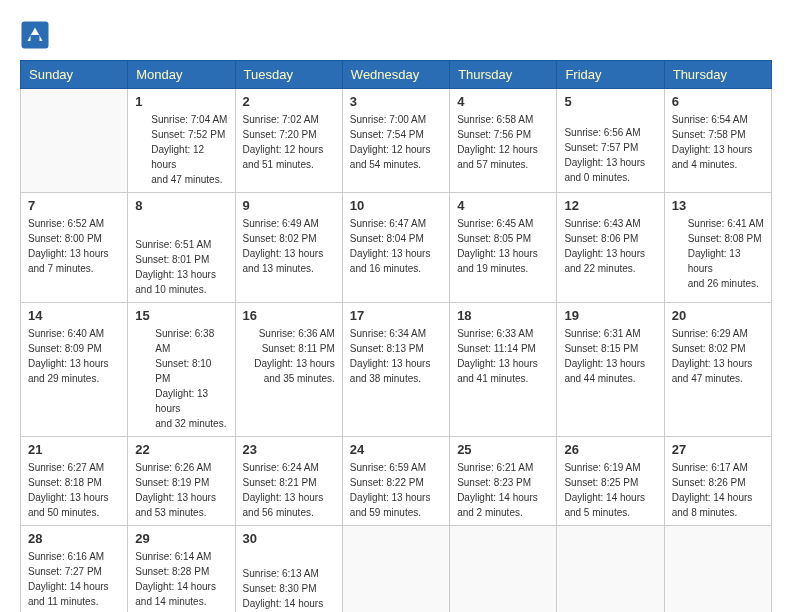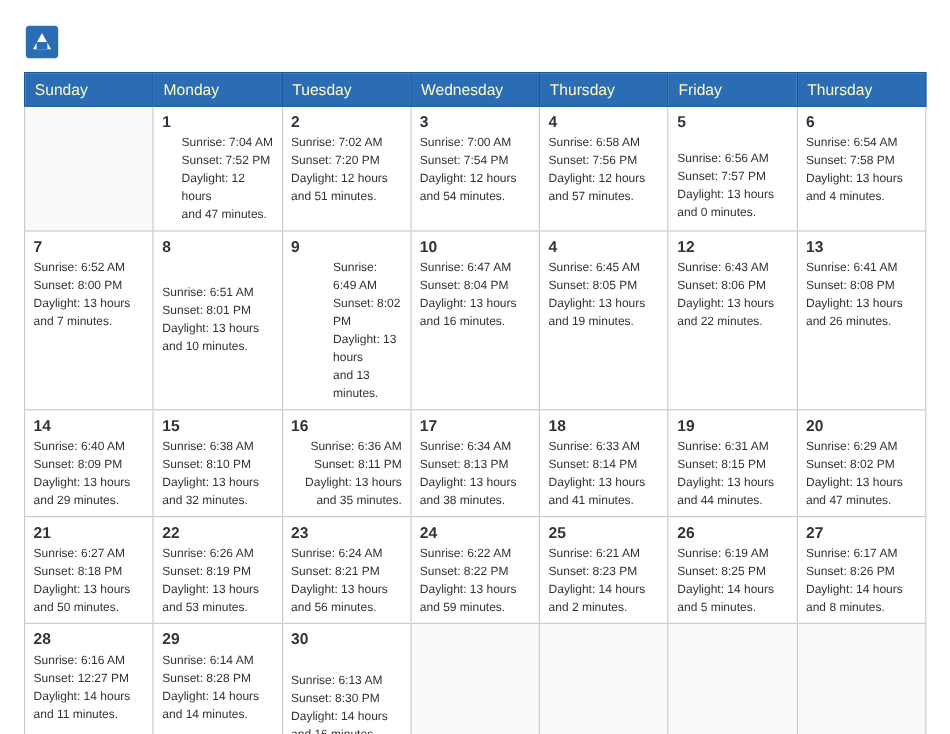--- a/index.html
+++ b/index.html
@@ -178,21 +178,21 @@
         </td>
         <td>
           <span class="day-num">8</span>
           <div class="day-info" style="white-space: pre-line; margin-top: 24px;">Sunrise: 6:51 AM
 Sunset: 8:01 PM
 Daylight: 13 hours
 and 10 minutes.</div>
         </td>
         <td>
           <span class="day-num">9</span>
-          <div class="day-info" style="white-space: pre-line; margin-left: 35px;">Sunrise: 6:49 AM
+          <div class="day-info" style="white-space: pre-line;">Sunrise: 6:49 AM
 Sunset: 8:02 PM
 Daylight: 13 hours
 and 13 minutes.</div>
         </td>
         <td>
           <span class="day-num">10</span>
           <div class="day-info" style="white-space: pre-line;">Sunrise: 6:47 AM
 Sunset: 8:04 PM
 Daylight: 13 hours
 and 16 minutes.</div>
@@ -206,37 +206,37 @@
         </td>
         <td>
           <span class="day-num">12</span>
           <div class="day-info" style="white-space: pre-line;">Sunrise: 6:43 AM
 Sunset: 8:06 PM
 Daylight: 13 hours
 and 22 minutes.</div>
         </td>
         <td>
           <span class="day-num">13</span>
-          <div class="day-info" style="white-space: pre-line;">Sunrise: 6:41 AM
+          <div class="day-info" style="white-space: pre-line; margin-left: 16px;">Sunrise: 6:41 AM
 Sunset: 8:08 PM
 Daylight: 13 hours
 and 26 minutes.</div>
         </td>
       </tr>
       <tr>
         <td>
           <span class="day-num">14</span>
           <div class="day-info" style="white-space: pre-line;">Sunrise: 6:40 AM
 Sunset: 8:09 PM
 Daylight: 13 hours
 and 29 minutes.</div>
         </td>
         <td>
           <span class="day-num">15</span>
-          <div class="day-info" style="white-space: pre-line;">Sunrise: 6:38 AM
+          <div class="day-info" style="white-space: pre-line; margin-left: 20px;">Sunrise: 6:38 AM
 Sunset: 8:10 PM
 Daylight: 13 hours
 and 32 minutes.</div>
         </td>
         <td>
           <span class="day-num">16</span>
           <div class="day-info" style="white-space: pre-line; text-align: right;">Sunrise: 6:36 AM
 Sunset: 8:11 PM
 Daylight: 13 hours
 and 35 minutes.</div>
@@ -244,21 +244,21 @@
         <td>
           <span class="day-num">17</span>
           <div class="day-info" style="white-space: pre-line;">Sunrise: 6:34 AM
 Sunset: 8:13 PM
 Daylight: 13 hours
 and 38 minutes.</div>
         </td>
         <td>
           <span class="day-num">18</span>
           <div class="day-info" style="white-space: pre-line;">Sunrise: 6:33 AM
-Sunset: 8:14 PM
+Sunset: 11:14 PM
 Daylight: 13 hours
 and 41 minutes.</div>
         </td>
         <td>
           <span class="day-num">19</span>
           <div class="day-info" style="white-space: pre-line;">Sunrise: 6:31 AM
 Sunset: 8:15 PM
 Daylight: 13 hours
 and 44 minutes.</div>
         </td>
@@ -287,21 +287,21 @@
         </td>
         <td>
           <span class="day-num">23</span>
           <div class="day-info" style="white-space: pre-line;">Sunrise: 6:24 AM
 Sunset: 8:21 PM
 Daylight: 13 hours
 and 56 minutes.</div>
         </td>
         <td>
           <span class="day-num">24</span>
-          <div class="day-info" style="white-space: pre-line;">Sunrise: 6:22 AM
+          <div class="day-info" style="white-space: pre-line;">Sunrise: 6:59 AM
 Sunset: 8:22 PM
 Daylight: 13 hours
 and 59 minutes.</div>
         </td>
         <td>
           <span class="day-num">25</span>
           <div class="day-info" style="white-space: pre-line;">Sunrise: 6:21 AM
 Sunset: 8:23 PM
 Daylight: 14 hours
 and 2 minutes.</div>
@@ -318,21 +318,21 @@
           <div class="day-info" style="white-space: pre-line;">Sunrise: 6:17 AM
 Sunset: 8:26 PM
 Daylight: 14 hours
 and 8 minutes.</div>
         </td>
       </tr>
       <tr>
         <td>
           <span class="day-num">28</span>
           <div class="day-info" style="white-space: pre-line;">Sunrise: 6:16 AM
-Sunset: 12:27 PM
+Sunset: 7:27 PM
 Daylight: 14 hours
 and 11 minutes.</div>
         </td>
         <td>
           <span class="day-num">29</span>
           <div class="day-info" style="white-space: pre-line;">Sunrise: 6:14 AM
 Sunset: 8:28 PM
 Daylight: 14 hours
 and 14 minutes.</div>
         </td>

